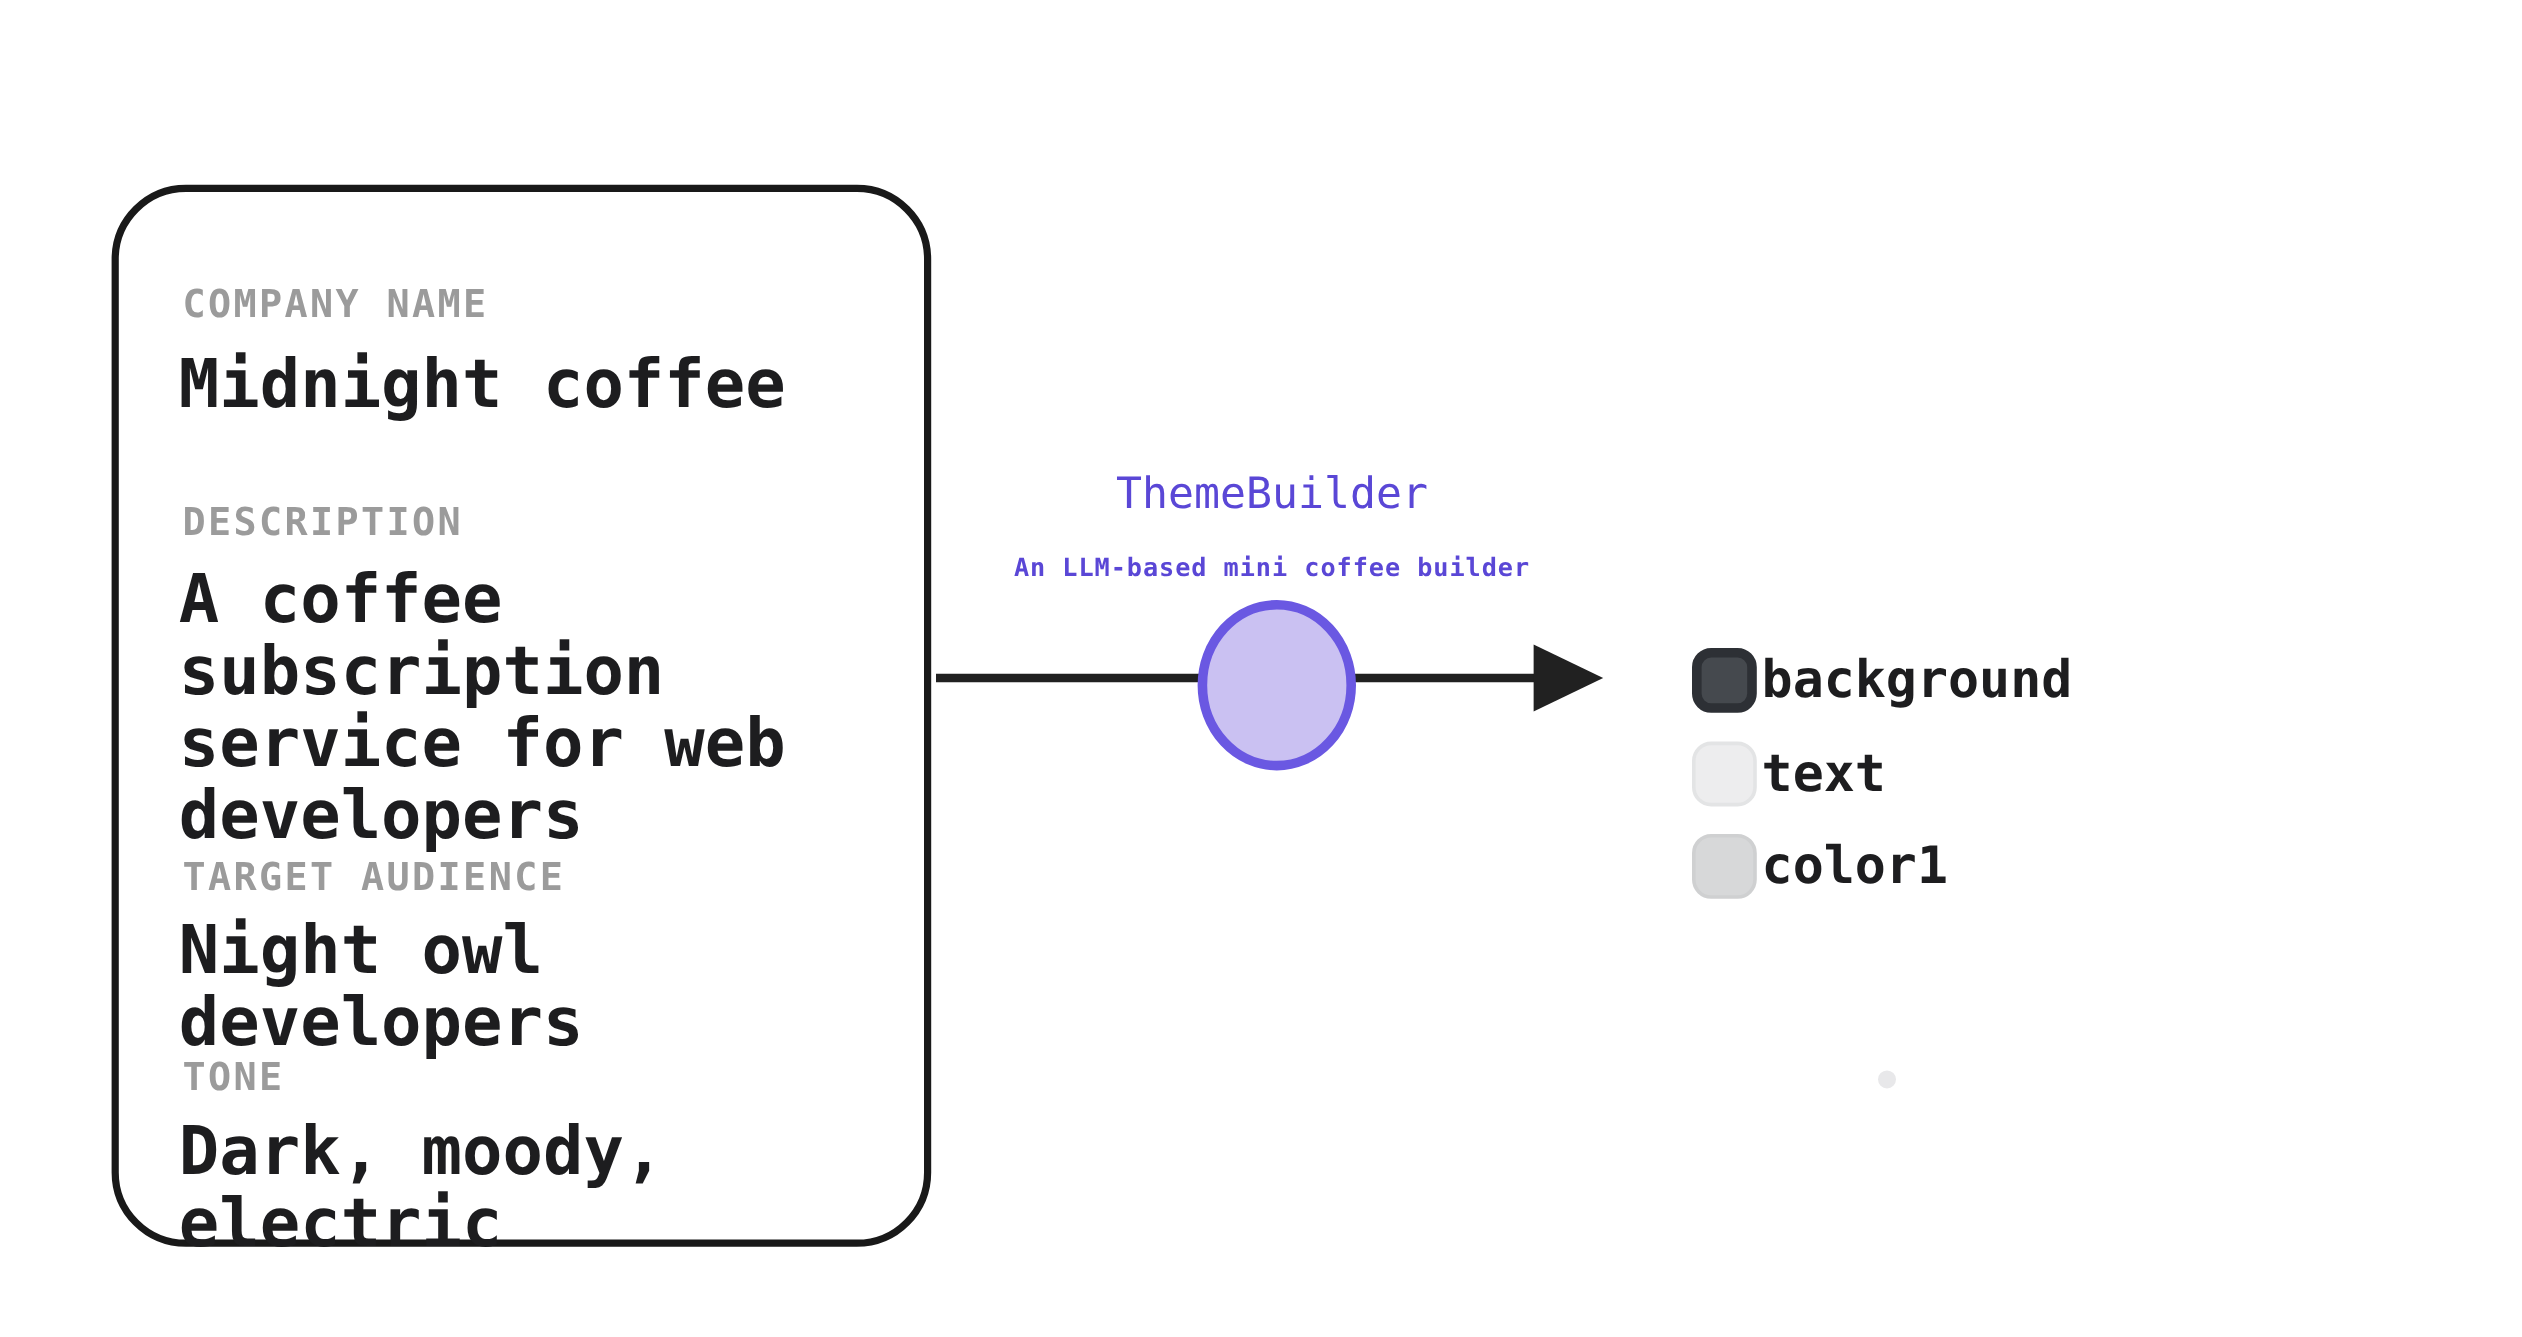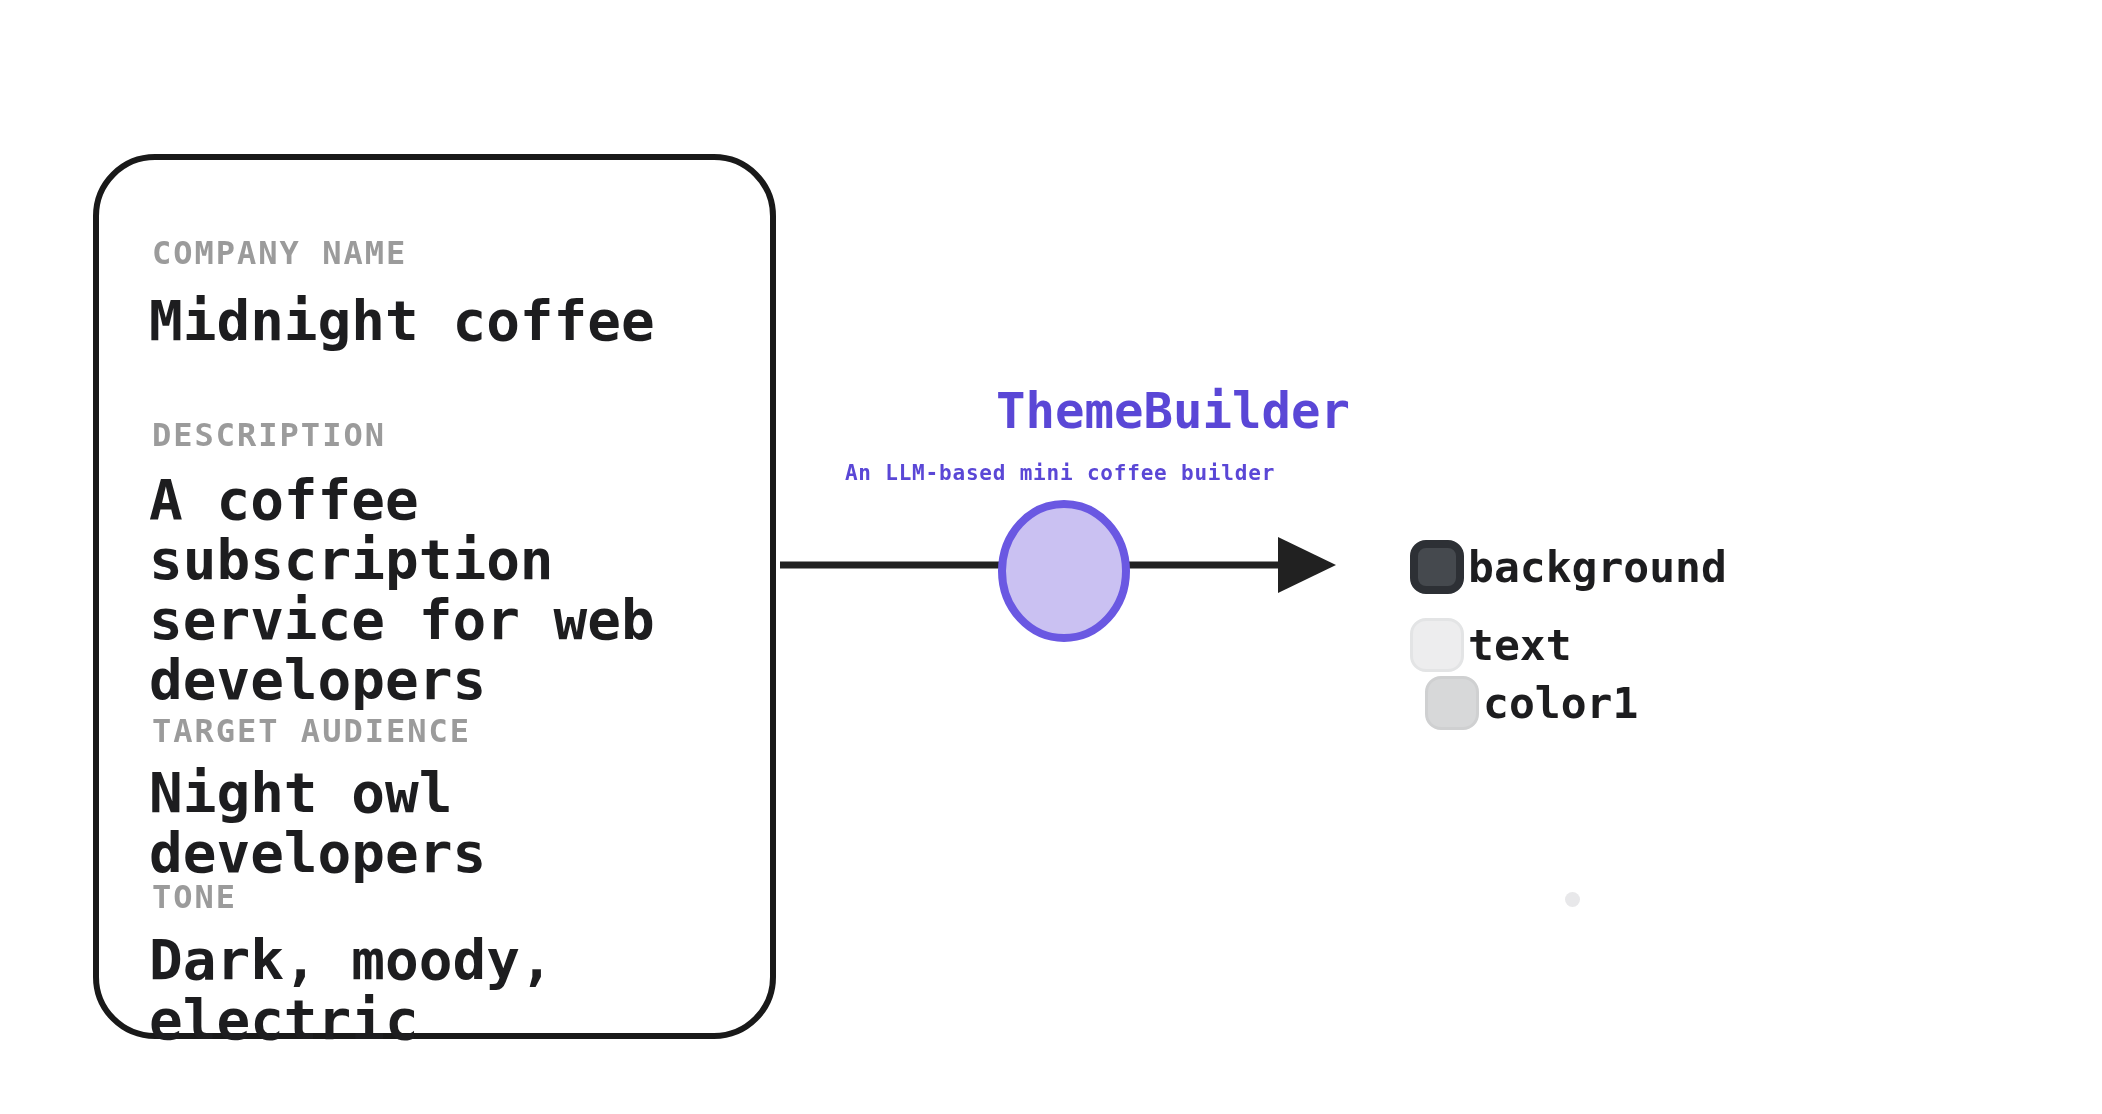--- a/index.html
+++ b/index.html
@@ -44,23 +44,23 @@
     font-weight: 700;
     letter-spacing: 0px;
     line-height: 60px;
     color: var(--ink);
     white-space: pre-line;
   }
 
   .builder-title {
     position: absolute;
     left: 770px; top: 383px; width: 580px;
-    text-align: right;
-    font-size: 49px;
-    font-weight: 700;
+    text-align: center;
+    font-size: 36px;
+    font-weight: 400;
     line-height: 58px;
     color: var(--purple);
     white-space: pre;
   }
   .builder-subtitle {
     position: absolute;
     left: 770px; top: 458px; width: 580px;
     text-align: center;
     font-size: 21px;
     font-weight: 700;
@@ -137,19 +137,19 @@
 
 
   <div class="palette-row" style="top:540px;">
     <div class="swatch swatch-0" style="background: rgb(69, 73, 78); border-color: rgb(45, 48, 53);"></div>
     <div class="palette-name">background</div>
   </div>
   <div class="palette-row" style="top:618px;">
     <div class="swatch swatch-1" style="background: rgb(237, 237, 238); border-color: rgb(227, 228, 229);"></div>
     <div class="palette-name">text</div>
   </div>
-  <div class="palette-row" style="top:676px;margin-left:15px;">
+  <div class="palette-row" style="top:695px;">
     <div class="swatch swatch-2" style="background: rgb(215, 216, 217); border-color: rgb(207, 208, 209);"></div>
     <div class="palette-name">color1</div>
   </div>
 
   <div class="stray-dot"></div>
 </div>
 
 </body></html>

